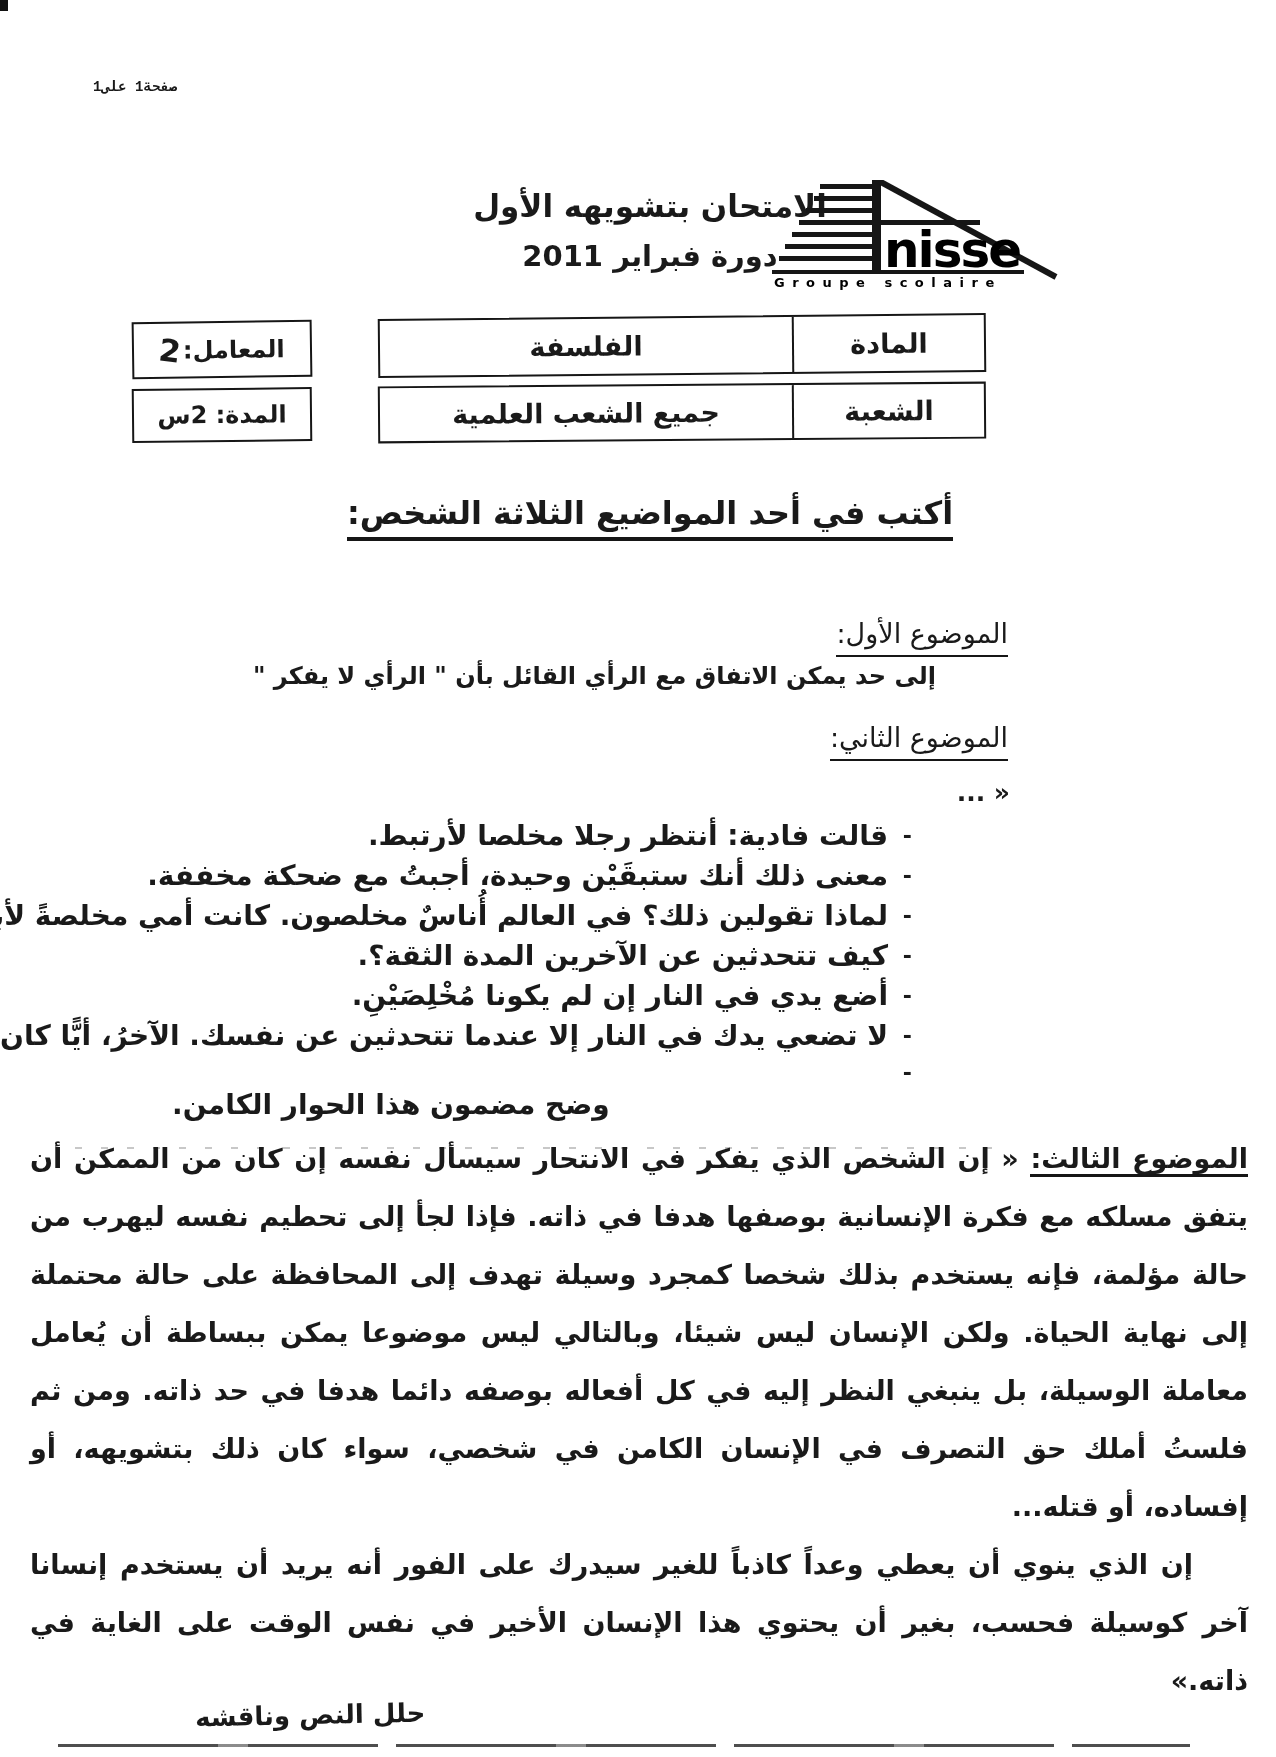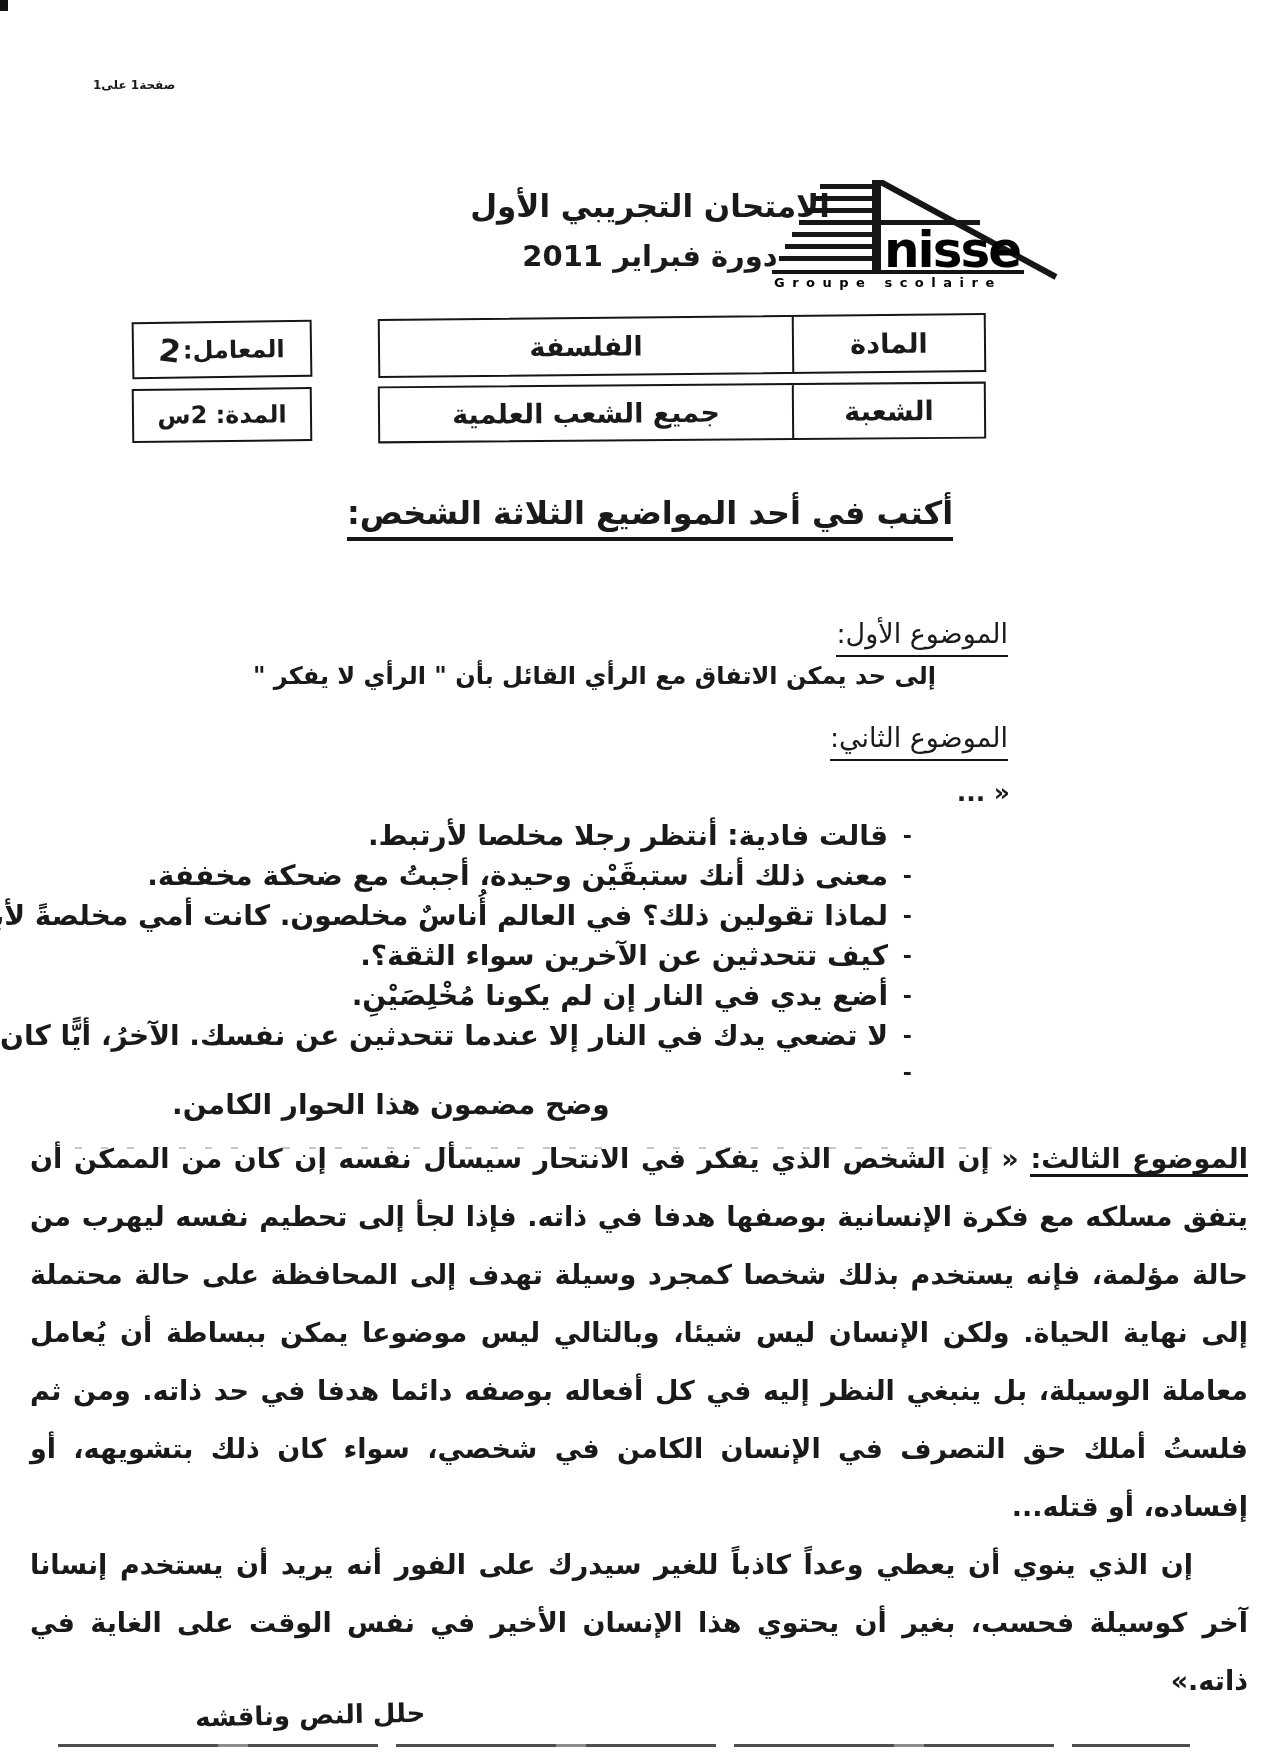--- a/index.html
+++ b/index.html
@@ -13,21 +13,21 @@
     font-family:"DejaVu Sans", sans-serif;
     color:#1a1a1a;
   }
   
   .corner-mark{position:absolute;left:0;top:0;width:8px;height:11px;background:#111;}
   .noise-line{position:absolute;left:75px;top:1147px;width:920px;height:2px;opacity:.55;
     background:repeating-linear-gradient(90deg,#9a9a9a 0 7px,transparent 7px 26px);}
   .bottom-scan-line{position:absolute;left:58px;top:1744px;width:1132px;height:3px;opacity:.85;
     background:repeating-linear-gradient(90deg,#2f2f2f 0 160px,#777 160px 190px,#2f2f2f 190px 320px,transparent 320px 338px);}
   
-  .page-indicator{position:absolute;left:93px;top:78px;font-size:12px;font-weight:700;direction:rtl;}
+  .page-indicator{position:absolute;left:93px;top:78px;font-size:14px;font-weight:700;direction:rtl;font-family:Liberation Mono, monospace;}
   .header-titles{position:absolute;left:370px;top:188px;width:560px;text-align:center;}
   .exam-title{font-size:31px;font-weight:700;margin-bottom:15px;}
   .exam-session{font-size:29px;font-weight:700;}
   .logo{position:absolute;left:772px;top:180px;width:290px;height:110px;}
   .logo svg{width:100%;height:100%;}
   
   .box{position:absolute;border:2.5px solid #161616;box-sizing:border-box;background:#fff;}
   .row-box{display:flex;flex-direction:row;align-items:center;}
   .row-box .label-cell{width:190px;border-left:2.5px solid #161616;align-self:stretch;
     display:flex;align-items:center;justify-content:center;font-size:27px;font-weight:700;}
@@ -66,21 +66,21 @@
 </head>
 <body>
 
 <div class="page">
 
   <div class="corner-mark"></div>
 
   <div class="page-indicator">صفحة1 على1</div>
 
   <div class="header-titles">
-    <div class="exam-title">الامتحان التجريبي الأول</div>
+    <div class="exam-title">الامتحان بتشويهه الأول</div>
     <div class="exam-session">دورة فبراير 2011</div>
   </div>
 
   <div class="logo">
     <svg viewBox="0 0 290 110" xmlns="http://www.w3.org/2000/svg">
       <g fill="#161616" stroke="none">
         <rect x="48" y="4" width="54" height="5"></rect>
         <rect x="42" y="16" width="60" height="5"></rect>
         <rect x="34" y="28" width="68" height="5"></rect>
         <rect x="27" y="40" width="181" height="5"></rect>
@@ -131,21 +131,21 @@
     <div class="drow">
       <span class="dash">-</span>
       <span class="dtext">معنى ذلك أنك ستبقَيْن وحيدة، أجبتُ مع ضحكة مخففة.</span>
     </div>
     <div class="drow">
       <span class="dash">-</span>
       <span class="dtext">لماذا تقولين ذلك؟ في العالم أُناسٌ مخلصون. كانت أمي مخلصةً لأبي، وأخي مخلصٌ لزوجتهِ.</span>
     </div>
     <div class="drow">
       <span class="dash">-</span>
-      <span class="dtext">كيف تتحدثين عن الآخرين سواء الثقة؟.</span>
+      <span class="dtext">كيف تتحدثين عن الآخرين المدة الثقة؟.</span>
     </div>
     <div class="drow">
       <span class="dash">-</span>
       <span class="dtext">أضع يدي في النار إن لم يكونا مُخْلِصَيْنِ.</span>
     </div>
     <div class="drow">
       <span class="dash">-</span>
       <span class="dtext">لا تضعي يدك في النار إلا عندما تتحدثين عن نفسك. الآخرُ، أيًّا كان، مخلوقٌ مُعبأ بالأسرار.»</span>
     </div>
   </div>

